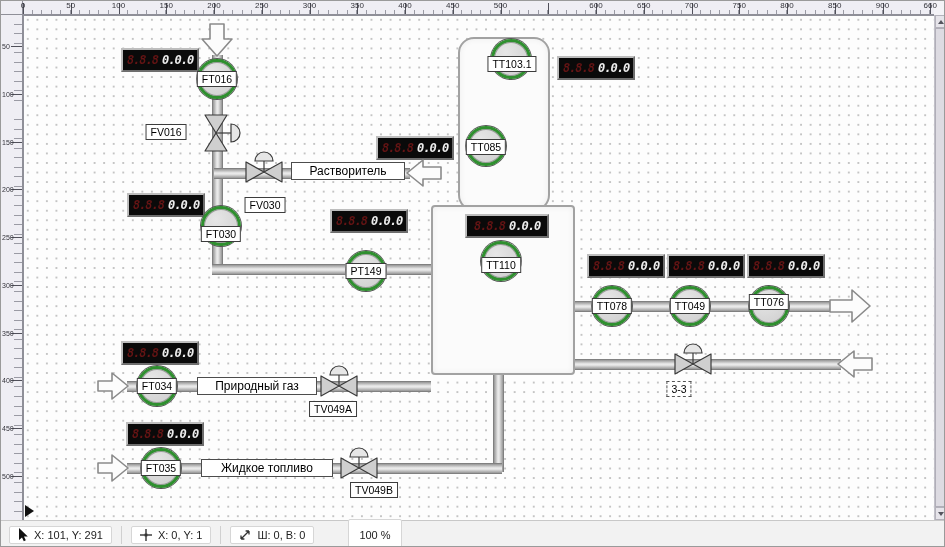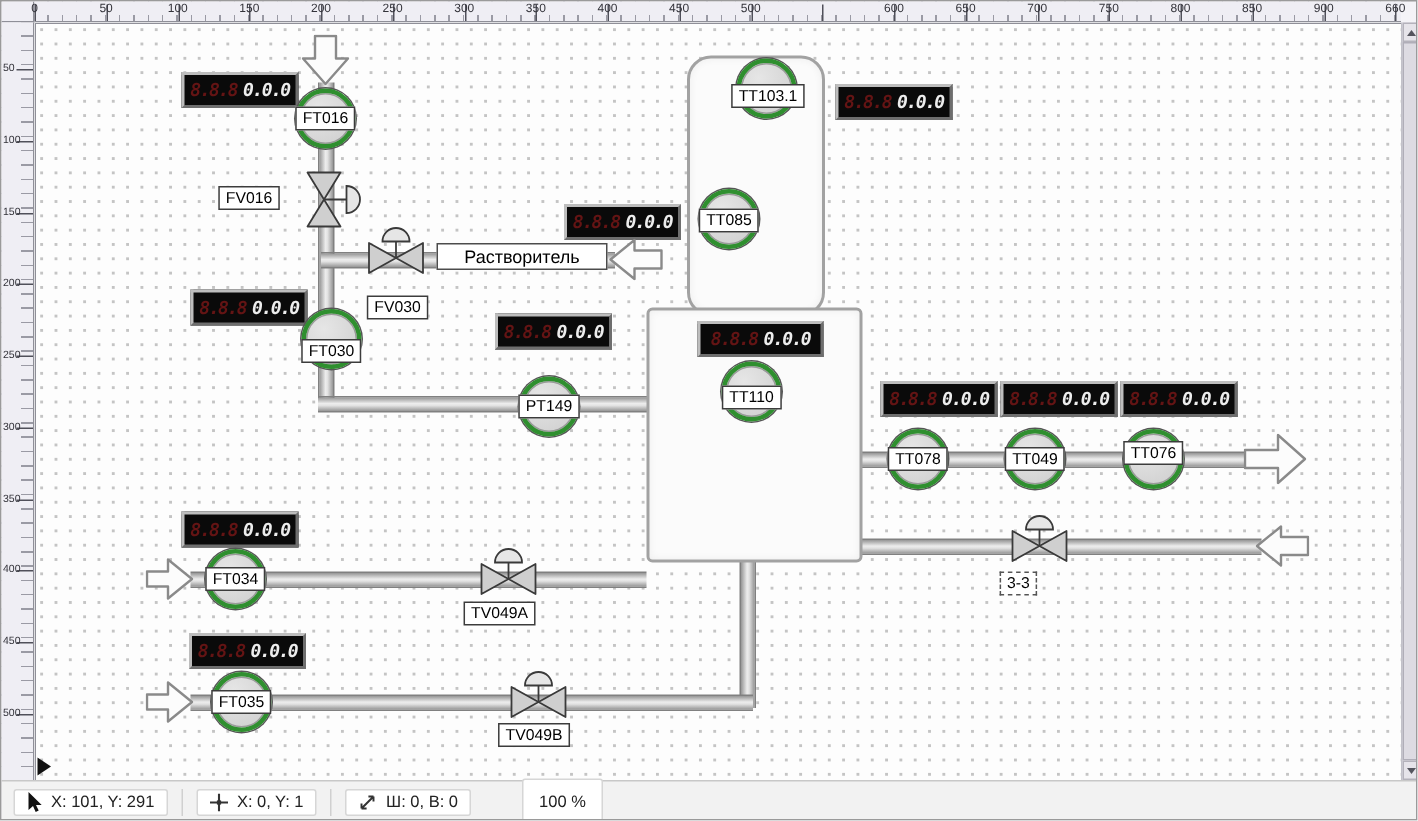--- a/index.html
+++ b/index.html
@@ -282,36 +282,38 @@
     <div class="sensor" style="left:468px;top:24px"></div>
     <div class="sensor" style="left:443px;top:111px"></div>
     <div class="sensor" style="left:458px;top:226px"></div>
     <div class="sensor" style="left:569px;top:271px"></div>
     <div class="sensor" style="left:647px;top:271px"></div>
     <div class="sensor" style="left:726px;top:271px"></div>
     <div class="sensor" style="left:114px;top:351px"></div>
     <div class="sensor" style="left:118px;top:433px"></div>
 
     <div class="flowlabel" style="left:268px;top:147px;width:114px">Растворитель</div>
+    <div class="flowlabel" style="left:174px;top:362px;width:120px">Природный газ</div>
+    <div class="flowlabel" style="left:178px;top:444px;width:132px">Жидкое топливо</div>
 
     <div class="taglabel" style="left:194px;top:64px">FT016</div>
     <div class="taglabel" style="left:143px;top:117px">FV016</div>
     <div class="taglabel" style="left:242px;top:190px">FV030</div>
     <div class="taglabel" style="left:198px;top:219px">FT030</div>
     <div class="taglabel" style="left:343px;top:256px">PT149</div>
     <div class="taglabel" style="left:489px;top:49px">TT103.1</div>
     <div class="taglabel" style="left:463px;top:132px">TT085</div>
     <div class="taglabel" style="left:478px;top:250px">TT110</div>
     <div class="taglabel" style="left:589px;top:291px">TT078</div>
     <div class="taglabel" style="left:667px;top:291px">TT049</div>
     <div class="taglabel" style="left:746px;top:287px">TT076</div>
     <div class="taglabel" style="left:134px;top:371px">FT034</div>
     <div class="taglabel" style="left:310px;top:394px">TV049A</div>
     <div class="taglabel" style="left:138px;top:453px">FT035</div>
-    <div class="taglabel" style="left:333px;top:475px">TV049B</div>
+    <div class="taglabel" style="left:351px;top:475px">TV049B</div>
     <div class="taglabel dashed" style="left:656px;top:374px">3-3</div>
 
   </div>
 
   <div id="vscroll">
     <div class="sb-btn sb-up">
         <span class="tri-up"></span>
       </div>
     <div class="sb-thumb"></div>
     <div class="sb-btn sb-down">

